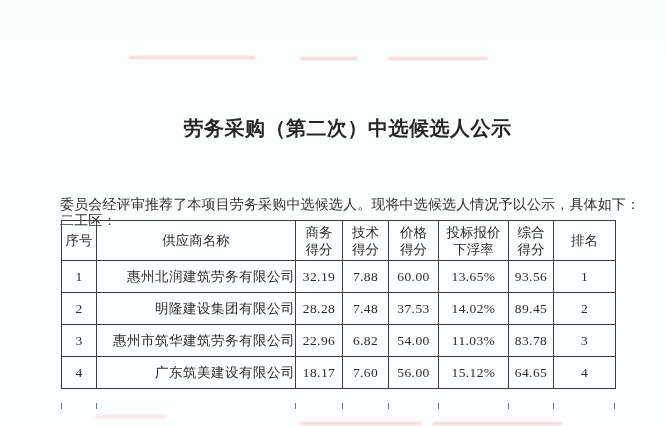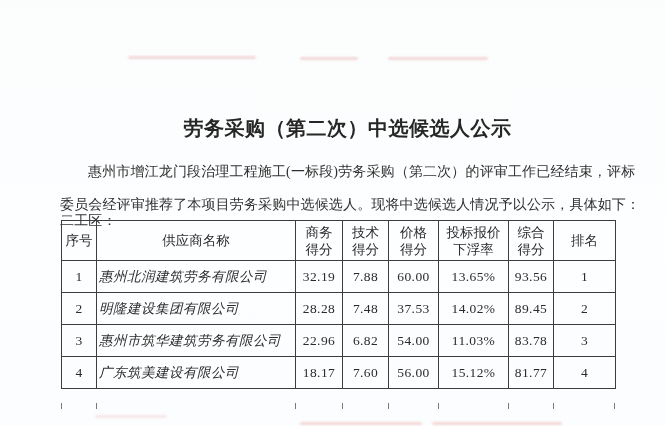--- a/index.html
+++ b/index.html
@@ -35,21 +35,21 @@
   .bid-table th,.bid-table td{
     border:1px solid #3d3d3d;
     text-align:center;vertical-align:middle;
     font-weight:normal;padding:0;
     overflow:hidden;
   }
   .bid-table thead tr{height:40px;}
   .bid-table tbody tr{height:32px;}
   .bid-table th{line-height:17px;font-size:13.5px;color:#2a2a2a;}
   .bid-table td{letter-spacing:0.4px;}
-  .bid-table td.name-cell{text-align:left;padding-left:2px;letter-spacing:0.5px;font-style:italic;}
+  .bid-table td.name-cell{text-align:right;padding-left:2px;letter-spacing:0.5px;}
   .tick{
     position:absolute;top:403px;width:1px;height:6px;
     background:#4a4a4a;opacity:0.75;
   }
   .bleed{
     position:absolute;height:3px;border-radius:2px;
     background:#e59a9a;opacity:0.38;filter:blur(1px);
   }
   .bleed-a1{top:56px;left:128px;width:128px;}
   .bleed-a2{top:57px;left:300px;width:58px;}
@@ -65,21 +65,20 @@
 
   <div class="bleed bleed-a1"></div>
   <div class="bleed bleed-a2"></div>
   <div class="bleed bleed-a3"></div>
   <div class="bleed bleed-b1"></div>
   <div class="bleed bleed-b2"></div>
   <div class="bleed bleed-b3"></div>
 
   <div class="title-line title-2">劳务采购（第二次）中选候选人公示</div>
 
-  <div class="para-line para-1">惠州市增江龙门段治理工程施工(一标段)劳务采购（第二次）的评审工作已经结束，评标</div>
   <div class="para-line para-2">委员会经评审推荐了本项目劳务采购中选候选人。现将中选候选人情况予以公示，具体如下：</div>
   <div class="para-line section-label">二工区：</div>
 
   <table class="bid-table">
     <colgroup>
       <col style="width:35px">
         <col style="width:199px">
         <col style="width:47px">
       <col style="width:46px">
         <col style="width:50px">
@@ -151,21 +150,21 @@
         <td>83.78</td>
         <td>3</td>
       </tr>
       <tr>
         <td>4</td>
         <td class="name-cell">广东筑美建设有限公司</td>
         <td>18.17</td>
         <td>7.60</td>
         <td>56.00</td>
         <td>15.12%</td>
-        <td>81.77</td>
+        <td>64.65</td>
         <td>4</td>
       </tr>
     </tbody>
   </table>
 
   <span class="tick" style="left:61px"></span>
   <span class="tick" style="left:96px"></span>
   <span class="tick" style="left:295px"></span>
   <span class="tick" style="left:342px"></span>
   <span class="tick" style="left:388px"></span>

